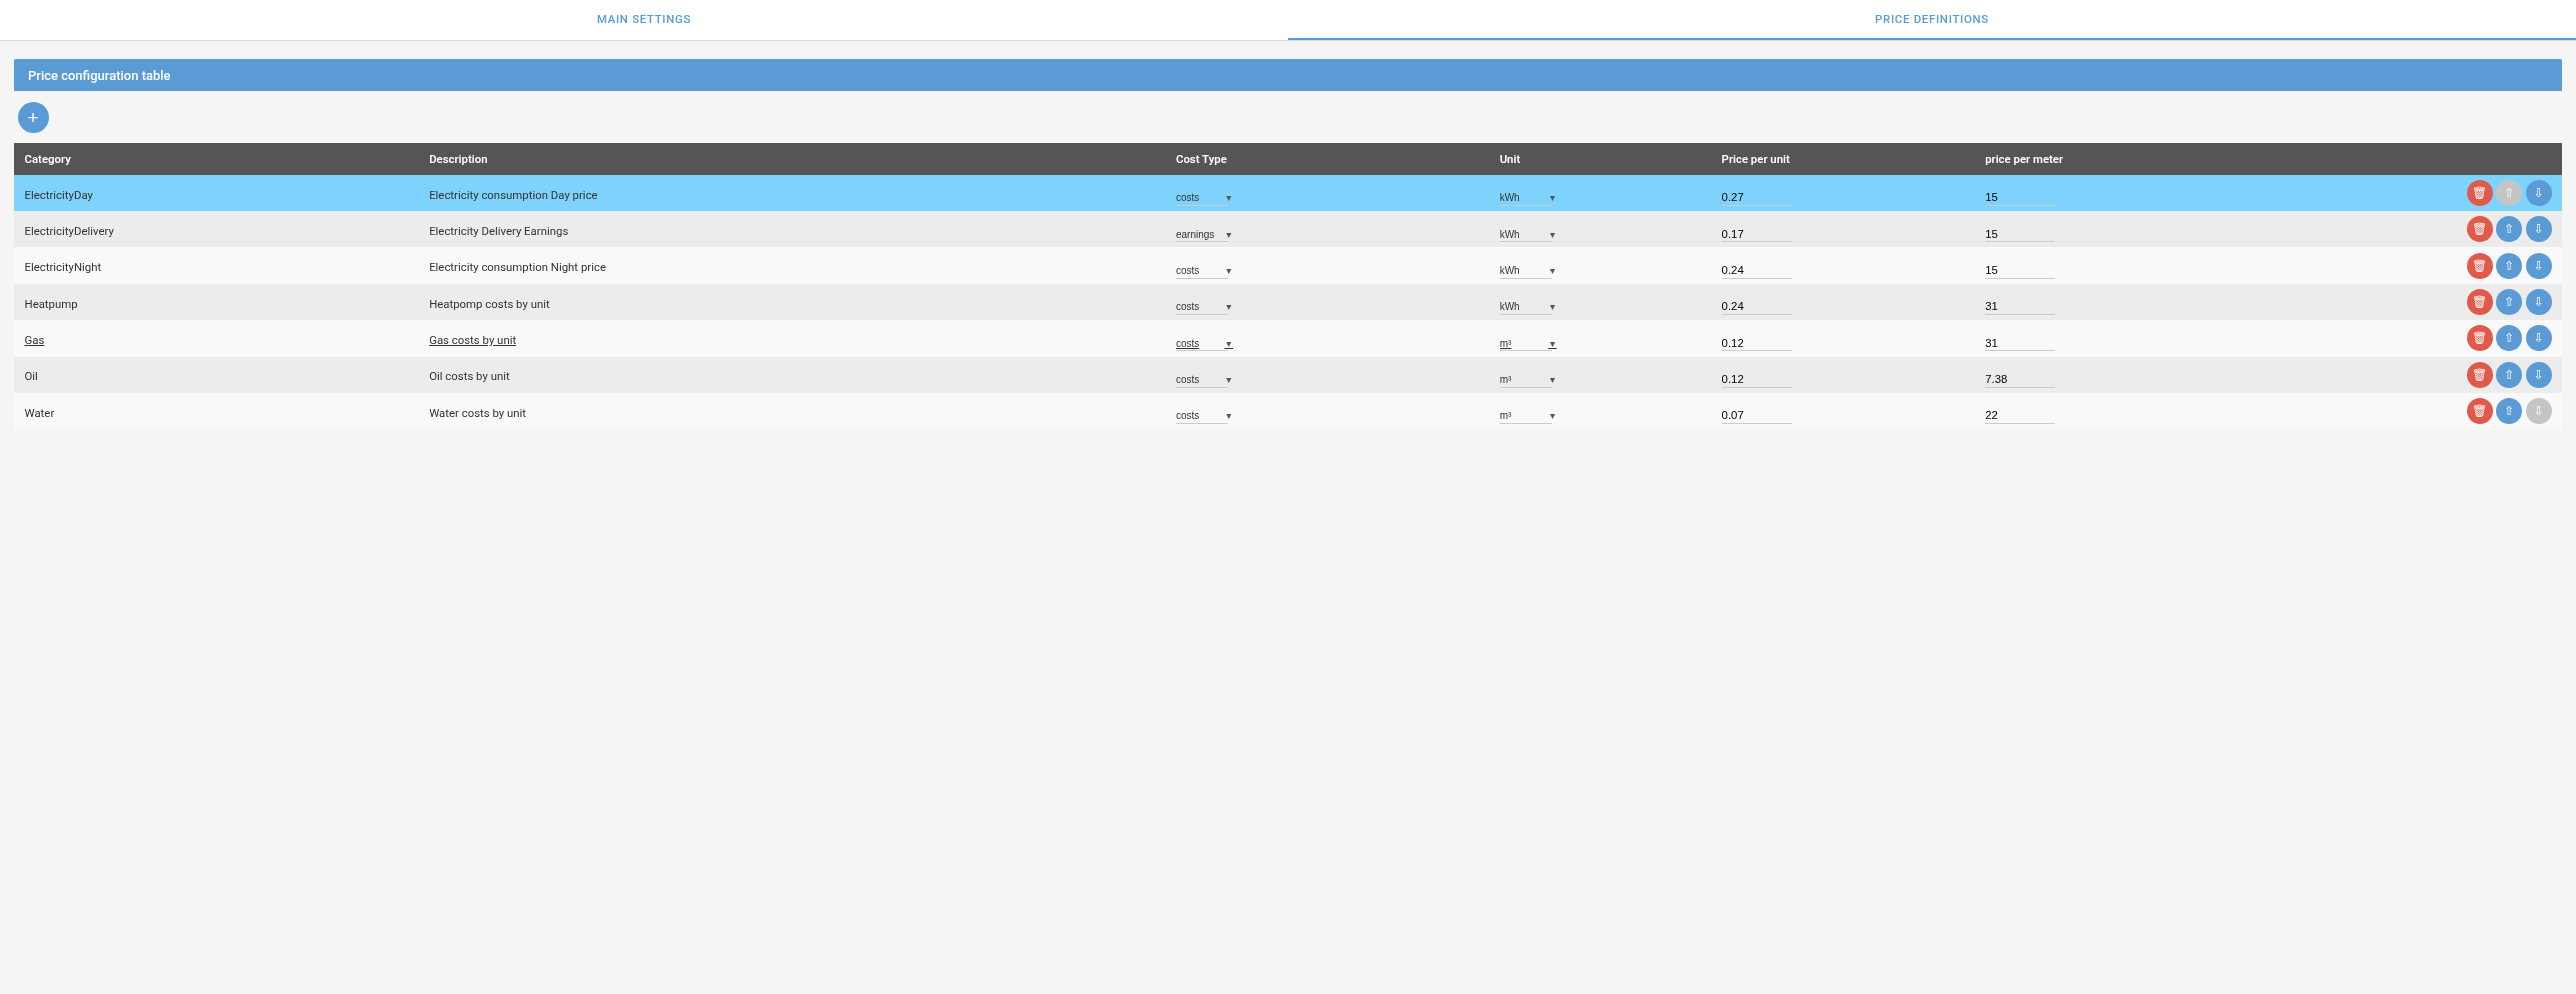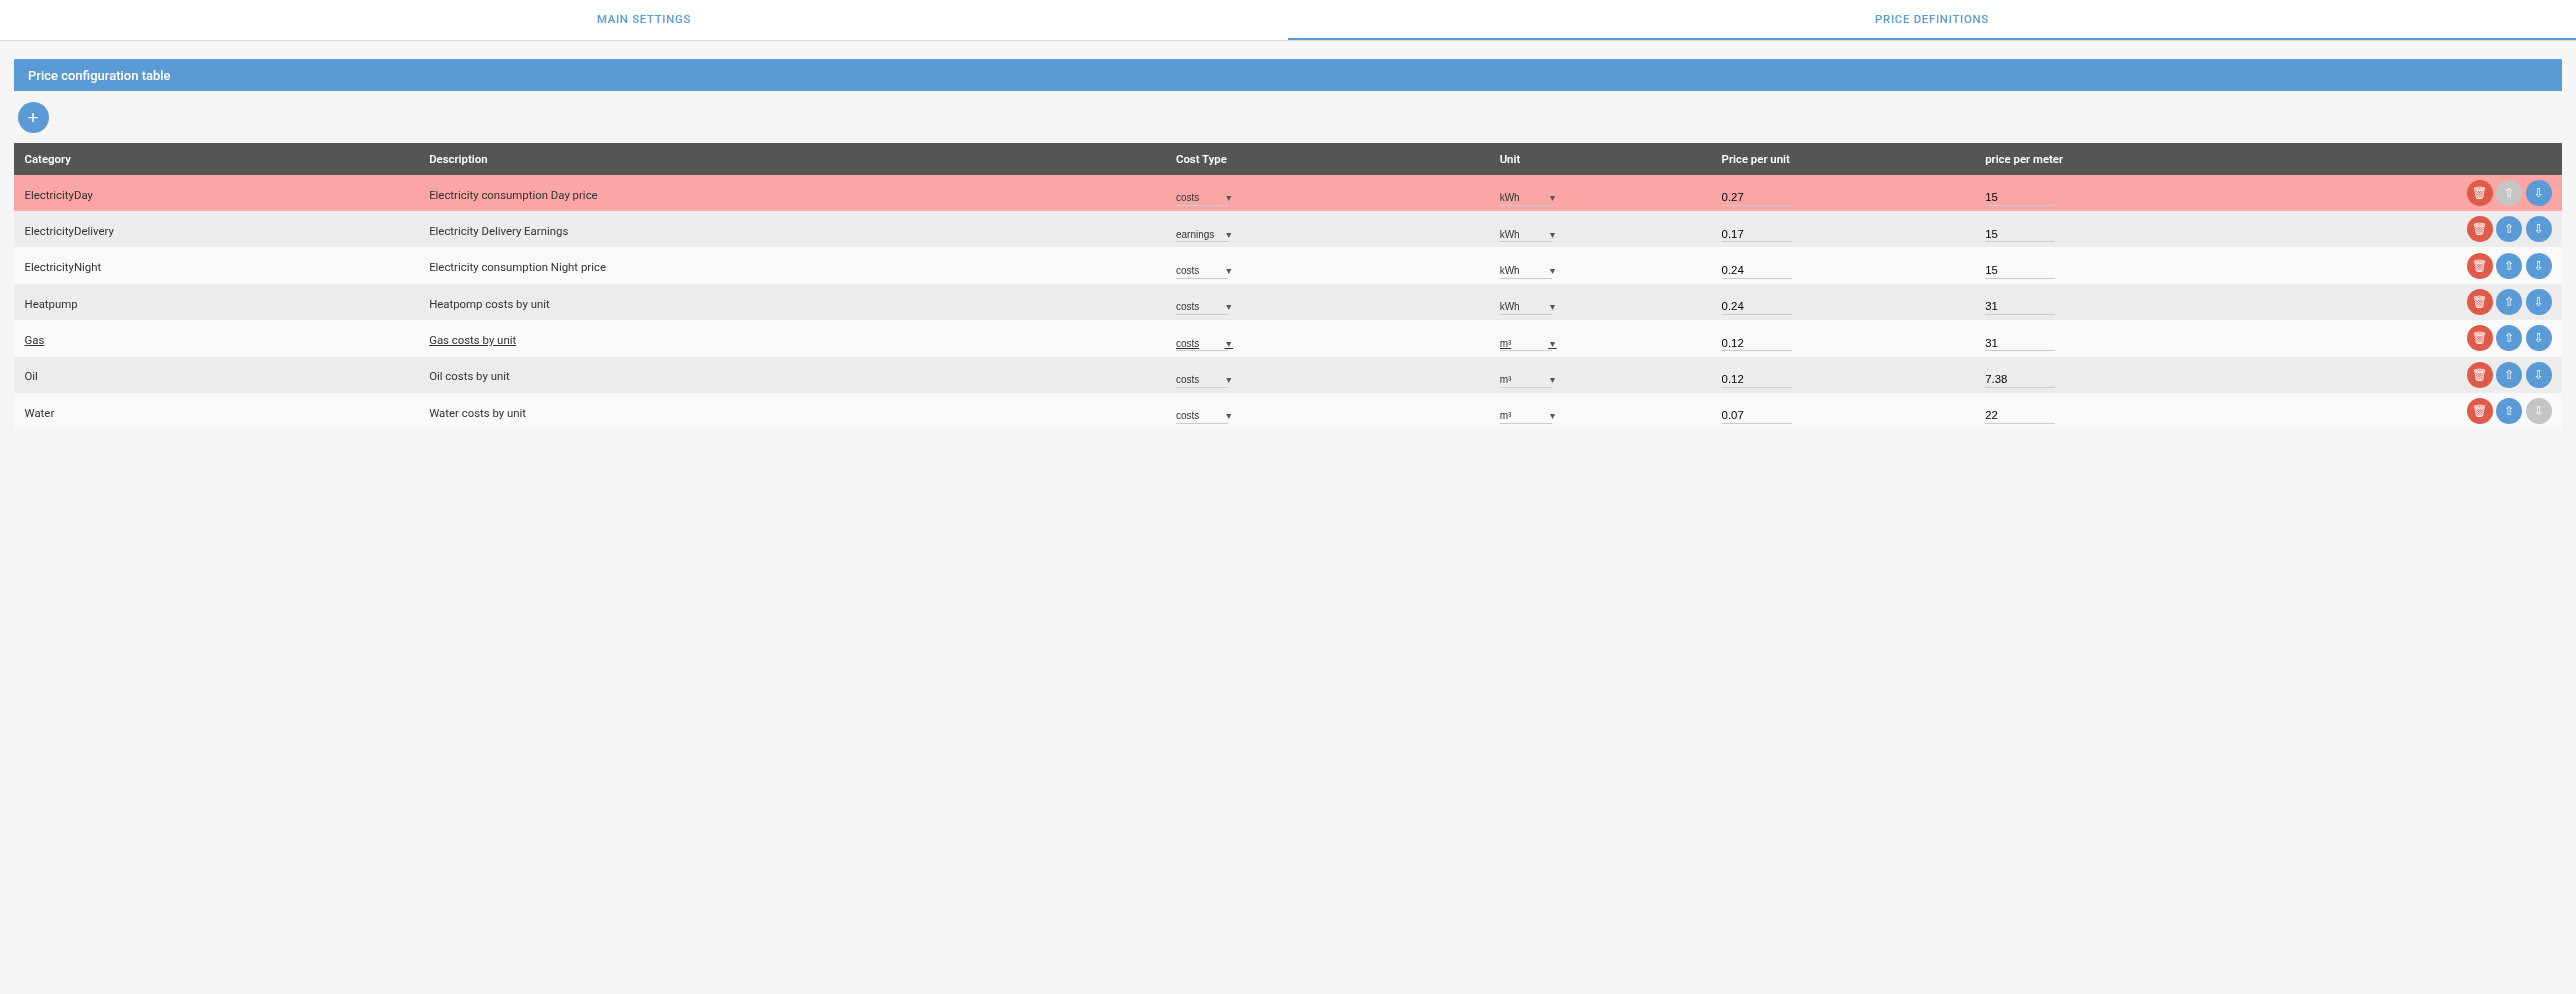--- a/index.html
+++ b/index.html
@@ -185,21 +185,21 @@
         <th class="td-category">Category</th>
         <th class="td-description">Description</th>
         <th class="td-costtype">Cost Type</th>
         <th class="td-unit">Unit</th>
         <th class="td-price-unit">Price per unit</th>
         <th class="td-price-meter">price per meter</th>
         <th class="td-actions"></th>
       </tr>
     </thead>
     <tbody id="table-body">
-    <tr style="background: #fca5a5;">
+    <tr style="background: #7dd3fc;">
           <td class="td-category" style="padding-bottom: 1.7px;">ElectricityDay</td>
           <td class="td-description" style="padding-bottom: 1.7px;">Electricity consumption Day price</td>
           <td class="td-costtype" style="vertical-align: bottom; padding-bottom: 5.2px;">
             <div style="display: flex; align-items: center;">
               <select class="dropdown-select"><option value="costs">costs</option><option value="earnings">earnings</option></select>
               <span class="dropdown-arrow">▼</span>
             </div>
           </td>
           <td class="td-unit" style="vertical-align: bottom; padding-bottom: 5.2px;">
             <div style="display: flex; align-items: center;">

